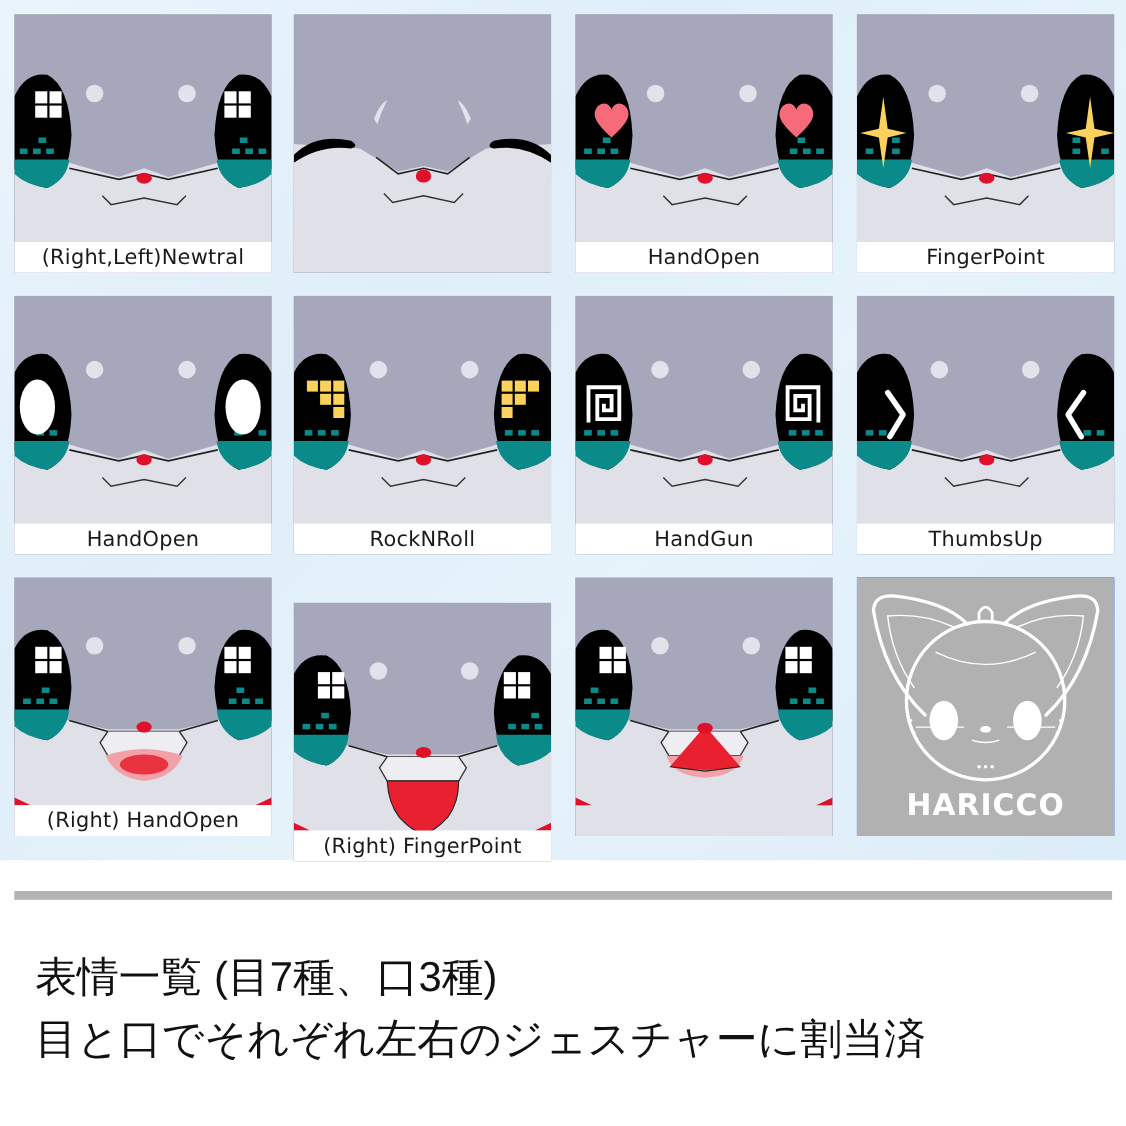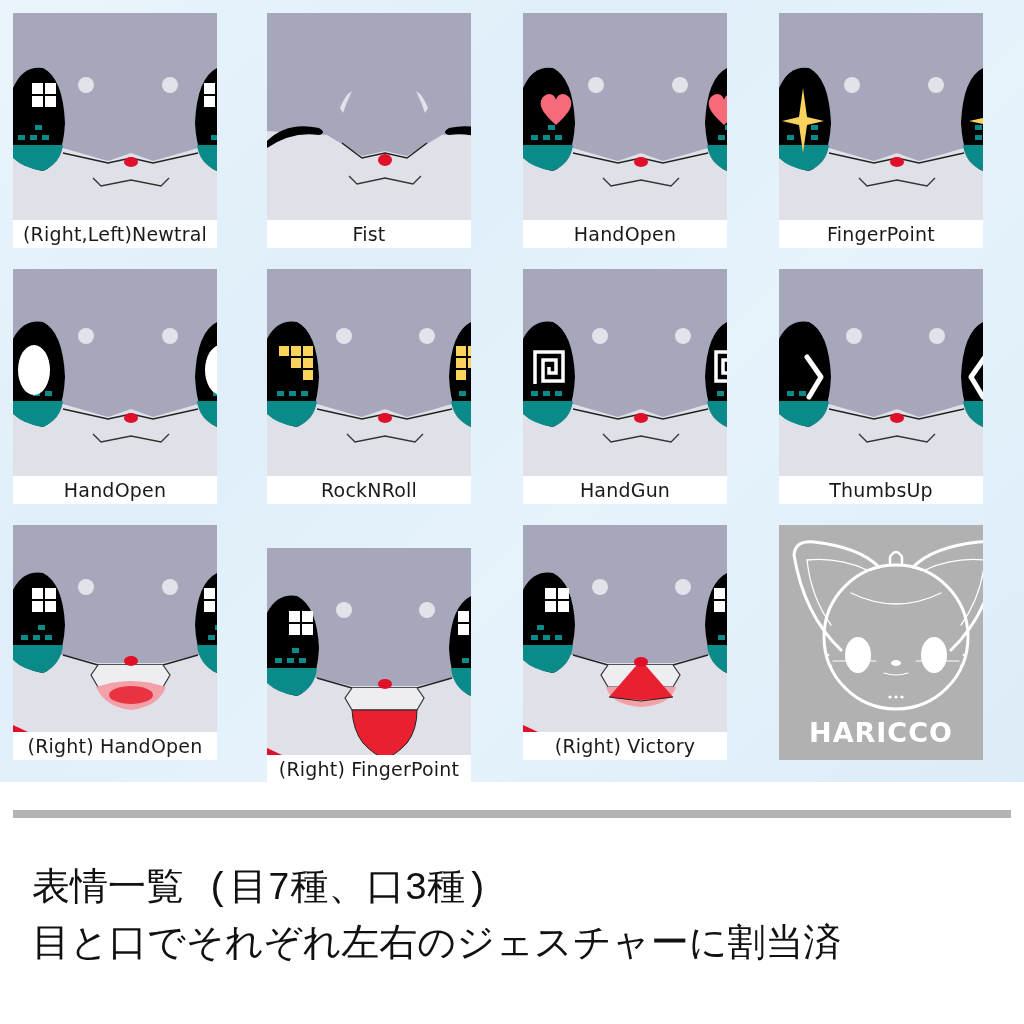--- a/index.html
+++ b/index.html
@@ -6,21 +6,21 @@
     body {
       width: 1024px; height: 1024px; overflow: hidden; position: relative;
       background: #ffffff;
       font-family: "DejaVu Sans", sans-serif;
     }
     .top-area {
       position: absolute; left: 0; top: 0; width: 1024px; height: 782px;
       background: linear-gradient(135deg, #eaf4fc 0%, #dfeef9 35%, #e6f3fb 60%, #dcecf8 100%);
     }
     .tile {
-      position: absolute; width: 204px; height: 235px; overflow: hidden;
+      position: absolute; width: 234px; height: 235px; overflow: hidden;
       background: #a6a7bb;
     }
     .tile svg { position: absolute; left: 0; top: 0; }
     .tile-label {
       position: absolute; left: 0; bottom: 0; width: 100%; height: 28px;
       background: #ffffff; color: #1a1a1a;
       font-family: "DejaVu Sans", sans-serif; font-size: 19px;
       text-align: center; line-height: 29px; letter-spacing: 0.2px;
       white-space: nowrap;
     }
@@ -30,21 +30,21 @@
       text-align: center; color: #ffffff;
       font-family: "DejaVu Sans", sans-serif; font-size: 27px; font-weight: bold;
       letter-spacing: 1px;
     }
     .divider {
       position: absolute; left: 13px; top: 810px; width: 998px; height: 8px;
       background: #b3b3b3;
     }
     .caption {
       position: absolute; left: 32px; color: #111111;
-      font-family: Liberation Mono, monospace; font-size: 38px; line-height: 46px;
+      font-family: Liberation Sans, sans-serif; font-size: 38px; line-height: 46px;
       white-space: nowrap;
     }
     .caption-1 { top: 866px; }
     .caption-2 { top: 922px; text-align: center; }
   </style>
 </head>
 <body>
 
 <div class="top-area"></div>
 
@@ -86,21 +86,20 @@
     <rect x="0" y="0" width="234" height="235" fill="#a6a7bb"></rect>
     <path d="M0 118 L60 122 L95 143 L118 138 L140 143 L175 122 L234 118 L234 235 L0 235 Z" fill="#e0e0e8"></path>
     <polyline points="75,130 95,145 118,140 140,145 160,130" fill="none" stroke="#222" stroke-width="1.5"></polyline>
     <polyline points="82,163 90,171 118,165 146,171 154,163" fill="none" stroke="#333" stroke-width="1.3"></polyline>
     <ellipse cx="118" cy="147" rx="7" ry="6" fill="#e0102a"></ellipse>
     <path d="M73 95 Q78 82 85 78 Q80 88 76 100 Z" fill="#e2e2ea"></path>
     <path d="M161 95 Q156 82 149 78 Q154 88 158 100 Z" fill="#e2e2ea"></path>
     <path d="M0 128 Q20 108 52 115 Q60 120 52 122 Q25 118 0 135 Z" fill="#000"></path>
     <path d="M234 128 Q214 108 182 115 Q174 120 182 122 Q209 118 234 135 Z" fill="#000"></path>
   </svg>
-  <div class="tile-label">Fist</div>
 </div>
 
 <div class="tile" style="left:523px;top:13px;">
   <svg width="234" height="235" viewBox="0 0 234 235">
     <rect x="0" y="0" width="234" height="235" fill="#a6a7bb"></rect>
     <path d="M0 130 L50 135 L95 148 L118 140 L140 148 L185 135 L234 130 L234 235 L0 235 Z" fill="#e0e0e8"></path>
     <polyline points="50,140 95,150 118,145 140,150 185,140" fill="none" stroke="#222" stroke-width="1.5"></polyline>
     <polyline points="80,165 88,173 118,167 148,173 156,165" fill="none" stroke="#333" stroke-width="1.3"></polyline>
     <ellipse cx="118" cy="149" rx="7" ry="5" fill="#e0102a"></ellipse>
     <circle cx="73" cy="72" r="8" fill="#e2e2ea"></circle>
@@ -355,21 +354,20 @@
       <rect x="207" y="110" width="7" height="5" fill="#0b8a8a"></rect>
       <rect x="195" y="110" width="7" height="5" fill="#0b8a8a"></rect>
       <rect x="212" y="100" width="7" height="5" fill="#0b8a8a"></rect>
     <rect x="191" y="63" width="11" height="11" fill="#fff"></rect>
       <rect x="204" y="63" width="11" height="11" fill="#fff"></rect>
       <rect x="191" y="76" width="11" height="11" fill="#fff"></rect>
       <rect x="204" y="76" width="11" height="11" fill="#fff"></rect>
     <path d="M0 200 L15 207 L0 207 Z" fill="#e0102a"></path>
       <path d="M234 200 L219 207 L234 207 Z" fill="#e0102a"></path>
   </svg>
-  <div class="tile-label">(Right) Victory</div>
 </div>
 
 <div class="tile logo-tile" style="left:779px;top:525px;">
   <svg width="234" height="235" viewBox="0 0 234 235">
     <rect x="0" y="0" width="234" height="235" fill="#b1b1b1"></rect>
     <g fill="none" stroke="#fff" stroke-linecap="round">
       <path d="M62 125 Q25 90 15 30 Q16 15 35 17 Q80 22 100 42" stroke-width="3"></path>
       <path d="M52 100 Q32 72 28 35 Q60 32 88 45" stroke-width="1.3"></path>
       <path d="M172 125 Q209 90 219 30 Q218 15 199 17 Q154 22 134 42" stroke-width="3"></path>
       <path d="M182 100 Q202 72 206 35 Q174 32 146 45" stroke-width="1.3"></path>

